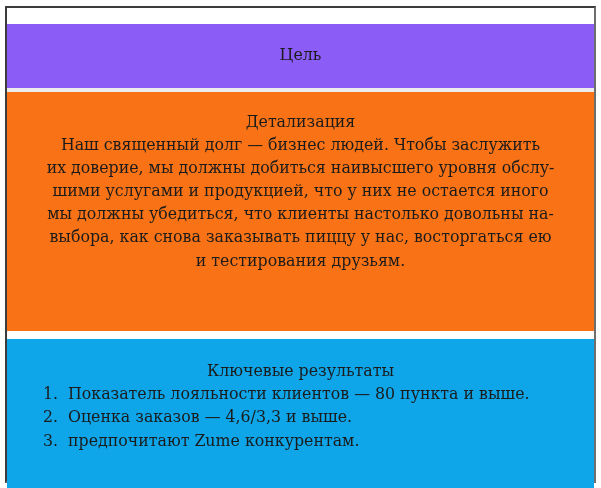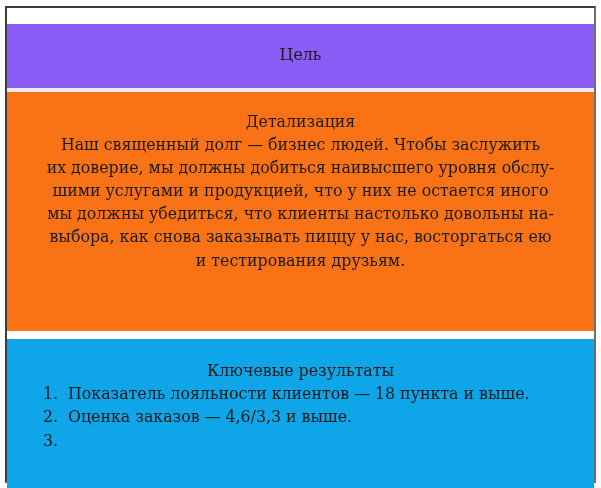--- a/index.html
+++ b/index.html
@@ -125,30 +125,31 @@
       <span class="line">и тестирования друзьям.</span>
     </div>
   </div>
 
   <div class="section sec-results">
     <div class="block results-heading">Ключевые результаты</div>
     <ol class="results-list">
       <li class="results-item">
         <span class="item-num">1.</span>
         <span class="item-text">
-          <span class="line">Показатель лояльности клиентов — 18 пункта и выше.</span>
+          <span class="line">Показатель лояльности клиентов — 80 пункта и выше.</span>
         </span>
       </li>
       <li class="results-item">
         <span class="item-num">2.</span>
         <span class="item-text">
           <span class="line">Оценка заказов — 4,6/3,3 и выше.</span>
         </span>
       </li>
       <li class="results-item">
         <span class="item-num">3.</span>
         <span class="item-text">
+          <span class="line">предпочитают Zume конкурентам.</span>
         </span>
       </li>
     </ol>
   </div>
 
 </div>
 
 </body></html>

